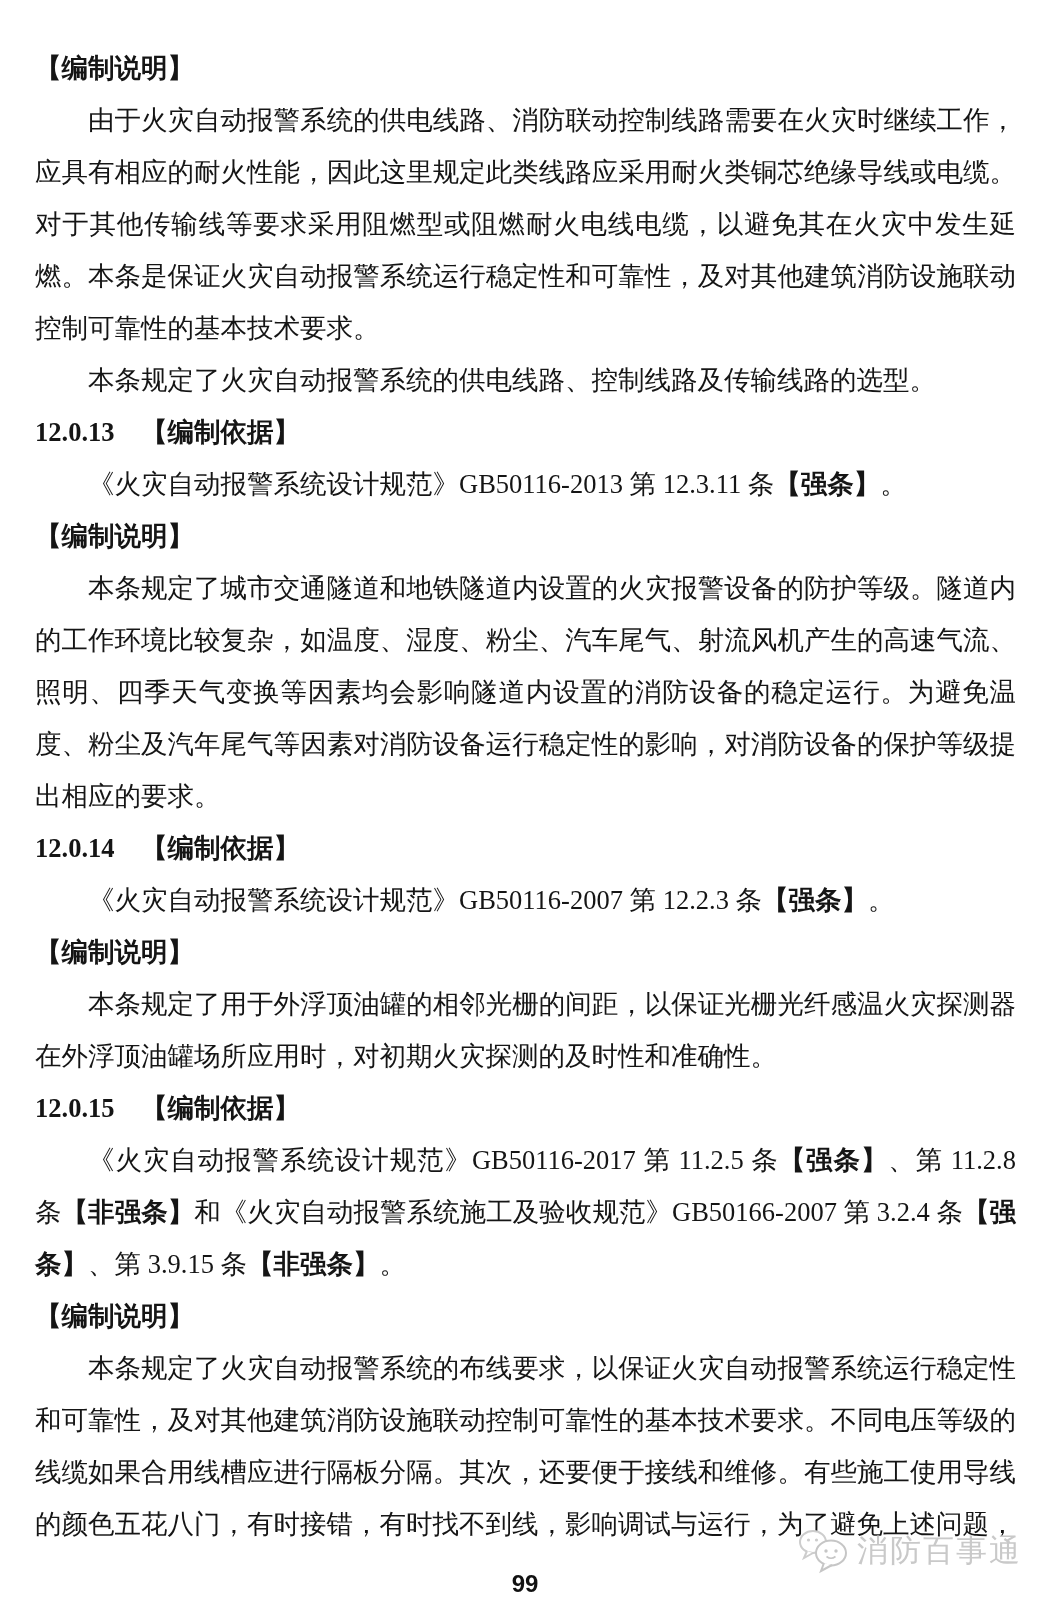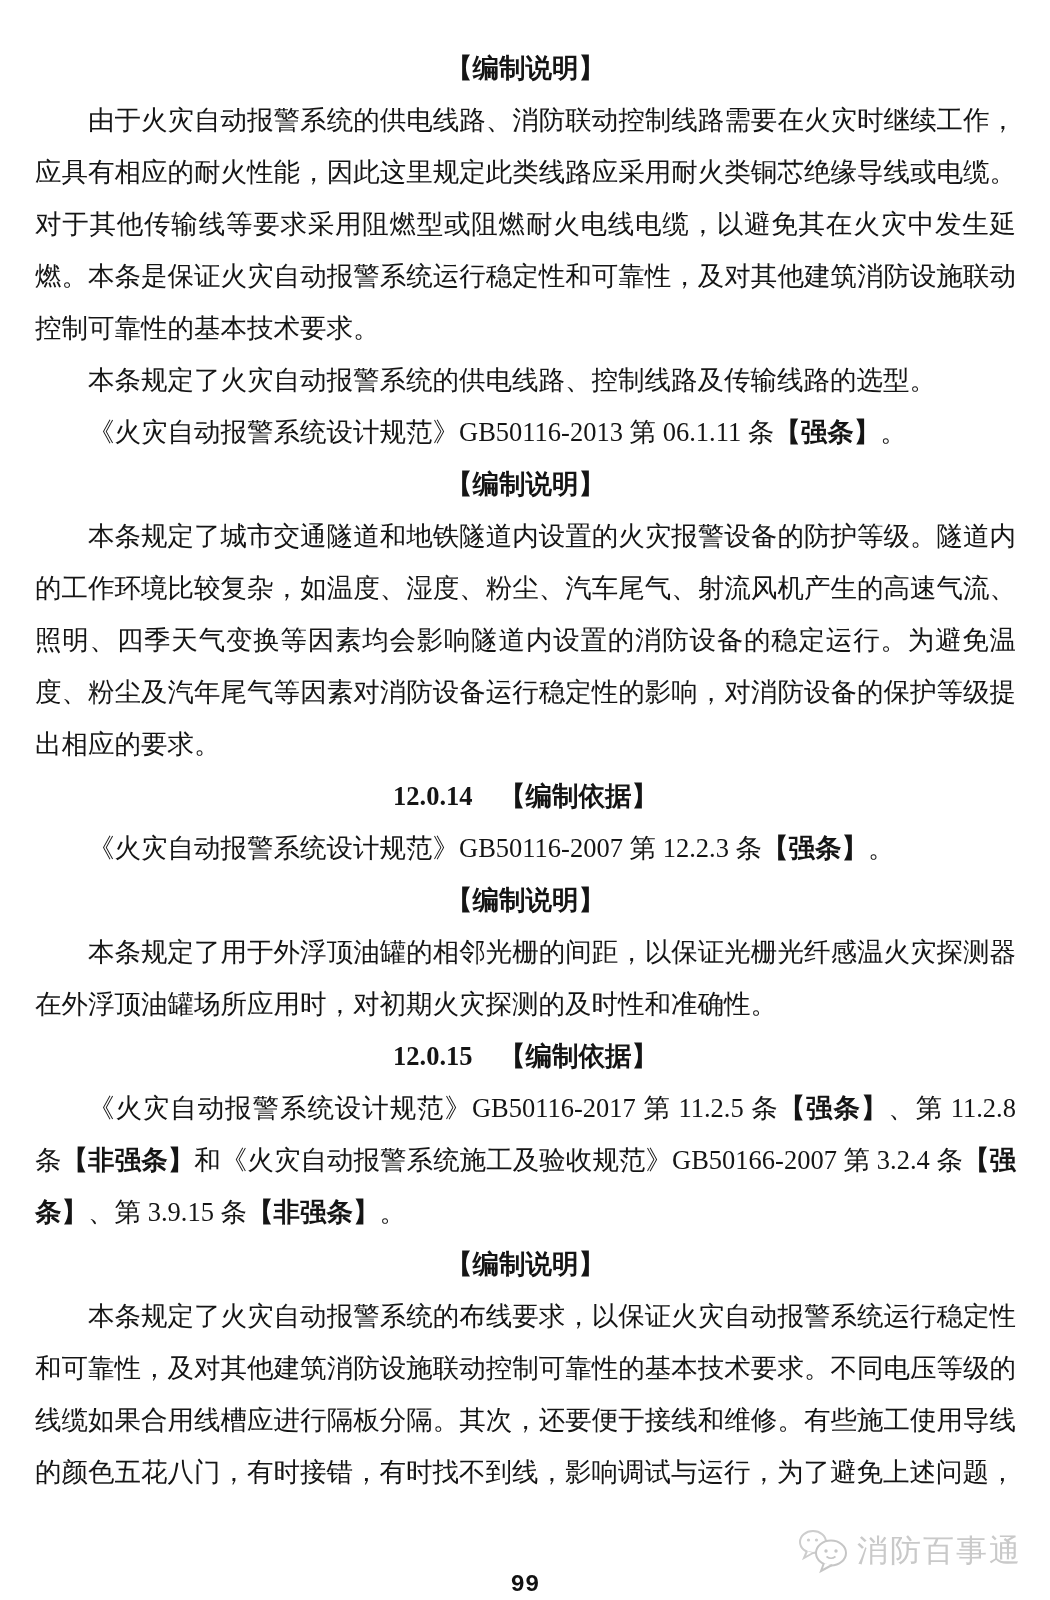--- a/index.html
+++ b/index.html
@@ -16,21 +16,21 @@
     left: 35px;
     top: 42px;
     width: 981px;
     font-size: 26.5px;
     line-height: 52px;
     color: #151515;
     text-align: justify;
   }
   .sec-heading {
     font-weight: 700;
-    text-align: center;
+    text-align: left;
   }
   .sec-para, .sec-ref {
     text-indent: 2em;
   }
   .seg-bold {
     font-weight: 700;
     margin-top: 40px;
   }
   .footer-watermark {
     position: absolute;
@@ -46,34 +46,35 @@
     color: #c9c9c9;
     letter-spacing: 2px;
     white-space: nowrap;
   }
   .page-number {
     position: absolute;
     left: 0;
     bottom: 2px;
     width: 100%;
     text-align: center;
-    font-family: Liberation Mono, monospace;
+    font-family: Liberation Sans, sans-serif;
     font-weight: 700;
     font-size: 24px;
     color: #111111;
   }
 </style>
 </head>
 <body>
 
 <div class="doc-body">
     <div class="sec-heading"><span>【编制说明】</span></div>
     <div class="sec-para"><span>由于火灾自动报警系统的供电线路、消防联动控制线路需要在火灾时继续工作，应具有相应的耐火性能，因此这里规定此类线路应采用耐火类铜芯绝缘导线或电缆。对于其他传输线等要求采用阻燃型或阻燃耐火电线电缆，以避免其在火灾中发生延燃。本条是保证火灾自动报警系统运行稳定性和可靠性，及对其他建筑消防设施联动控制可靠性的基本技术要求。</span></div>
     <div class="sec-para"><span>本条规定了火灾自动报警系统的供电线路、控制线路及传输线路的选型。</span></div>
-    <div class="sec-ref"><span>《火灾自动报警系统设计规范》GB50116-2013 第 06.1.11 条</span><span class="seg-bold">【强条】</span><span>。</span></div>
+    <div class="sec-heading"><span>12.0.13　【编制依据】</span></div>
+    <div class="sec-ref"><span>《火灾自动报警系统设计规范》GB50116-2013 第 12.3.11 条</span><span class="seg-bold">【强条】</span><span>。</span></div>
     <div class="sec-heading"><span>【编制说明】</span></div>
     <div class="sec-para"><span>本条规定了城市交通隧道和地铁隧道内设置的火灾报警设备的防护等级。隧道内的工作环境比较复杂，如温度、湿度、粉尘、汽车尾气、射流风机产生的高速气流、照明、四季天气变换等因素均会影响隧道内设置的消防设备的稳定运行。为避免温度、粉尘及汽年尾气等因素对消防设备运行稳定性的影响，对消防设备的保护等级提出相应的要求。</span></div>
     <div class="sec-heading"><span>12.0.14　【编制依据】</span></div>
     <div class="sec-ref"><span>《火灾自动报警系统设计规范》GB50116-2007 第 12.2.3 条</span><span class="seg-bold">【强条】</span><span>。</span></div>
     <div class="sec-heading"><span>【编制说明】</span></div>
     <div class="sec-para"><span>本条规定了用于外浮顶油罐的相邻光栅的间距，以保证光栅光纤感温火灾探测器在外浮顶油罐场所应用时，对初期火灾探测的及时性和准确性。</span></div>
     <div class="sec-heading"><span>12.0.15　【编制依据】</span></div>
     <div class="sec-ref"><span>《火灾自动报警系统设计规范》GB50116-2017 第 11.2.5 条</span><span class="seg-bold">【强条】</span><span>、第 11.2.8 条</span><span class="seg-bold">【非强条】</span><span>和《火灾自动报警系统施工及验收规范》GB50166-2007 第 3.2.4 条</span><span class="seg-bold">【强条】</span><span>、第 3.9.15 条</span><span class="seg-bold">【非强条】</span><span>。</span></div>
     <div class="sec-heading"><span>【编制说明】</span></div>
     <div class="sec-para"><span>本条规定了火灾自动报警系统的布线要求，以保证火灾自动报警系统运行稳定性和可靠性，及对其他建筑消防设施联动控制可靠性的基本技术要求。不同电压等级的线缆如果合用线槽应进行隔板分隔。其次，还要便于接线和维修。有些施工使用导线的颜色五花八门，有时接错，有时找不到线，影响调试与运行，为了避免上述问题，</span></div>

